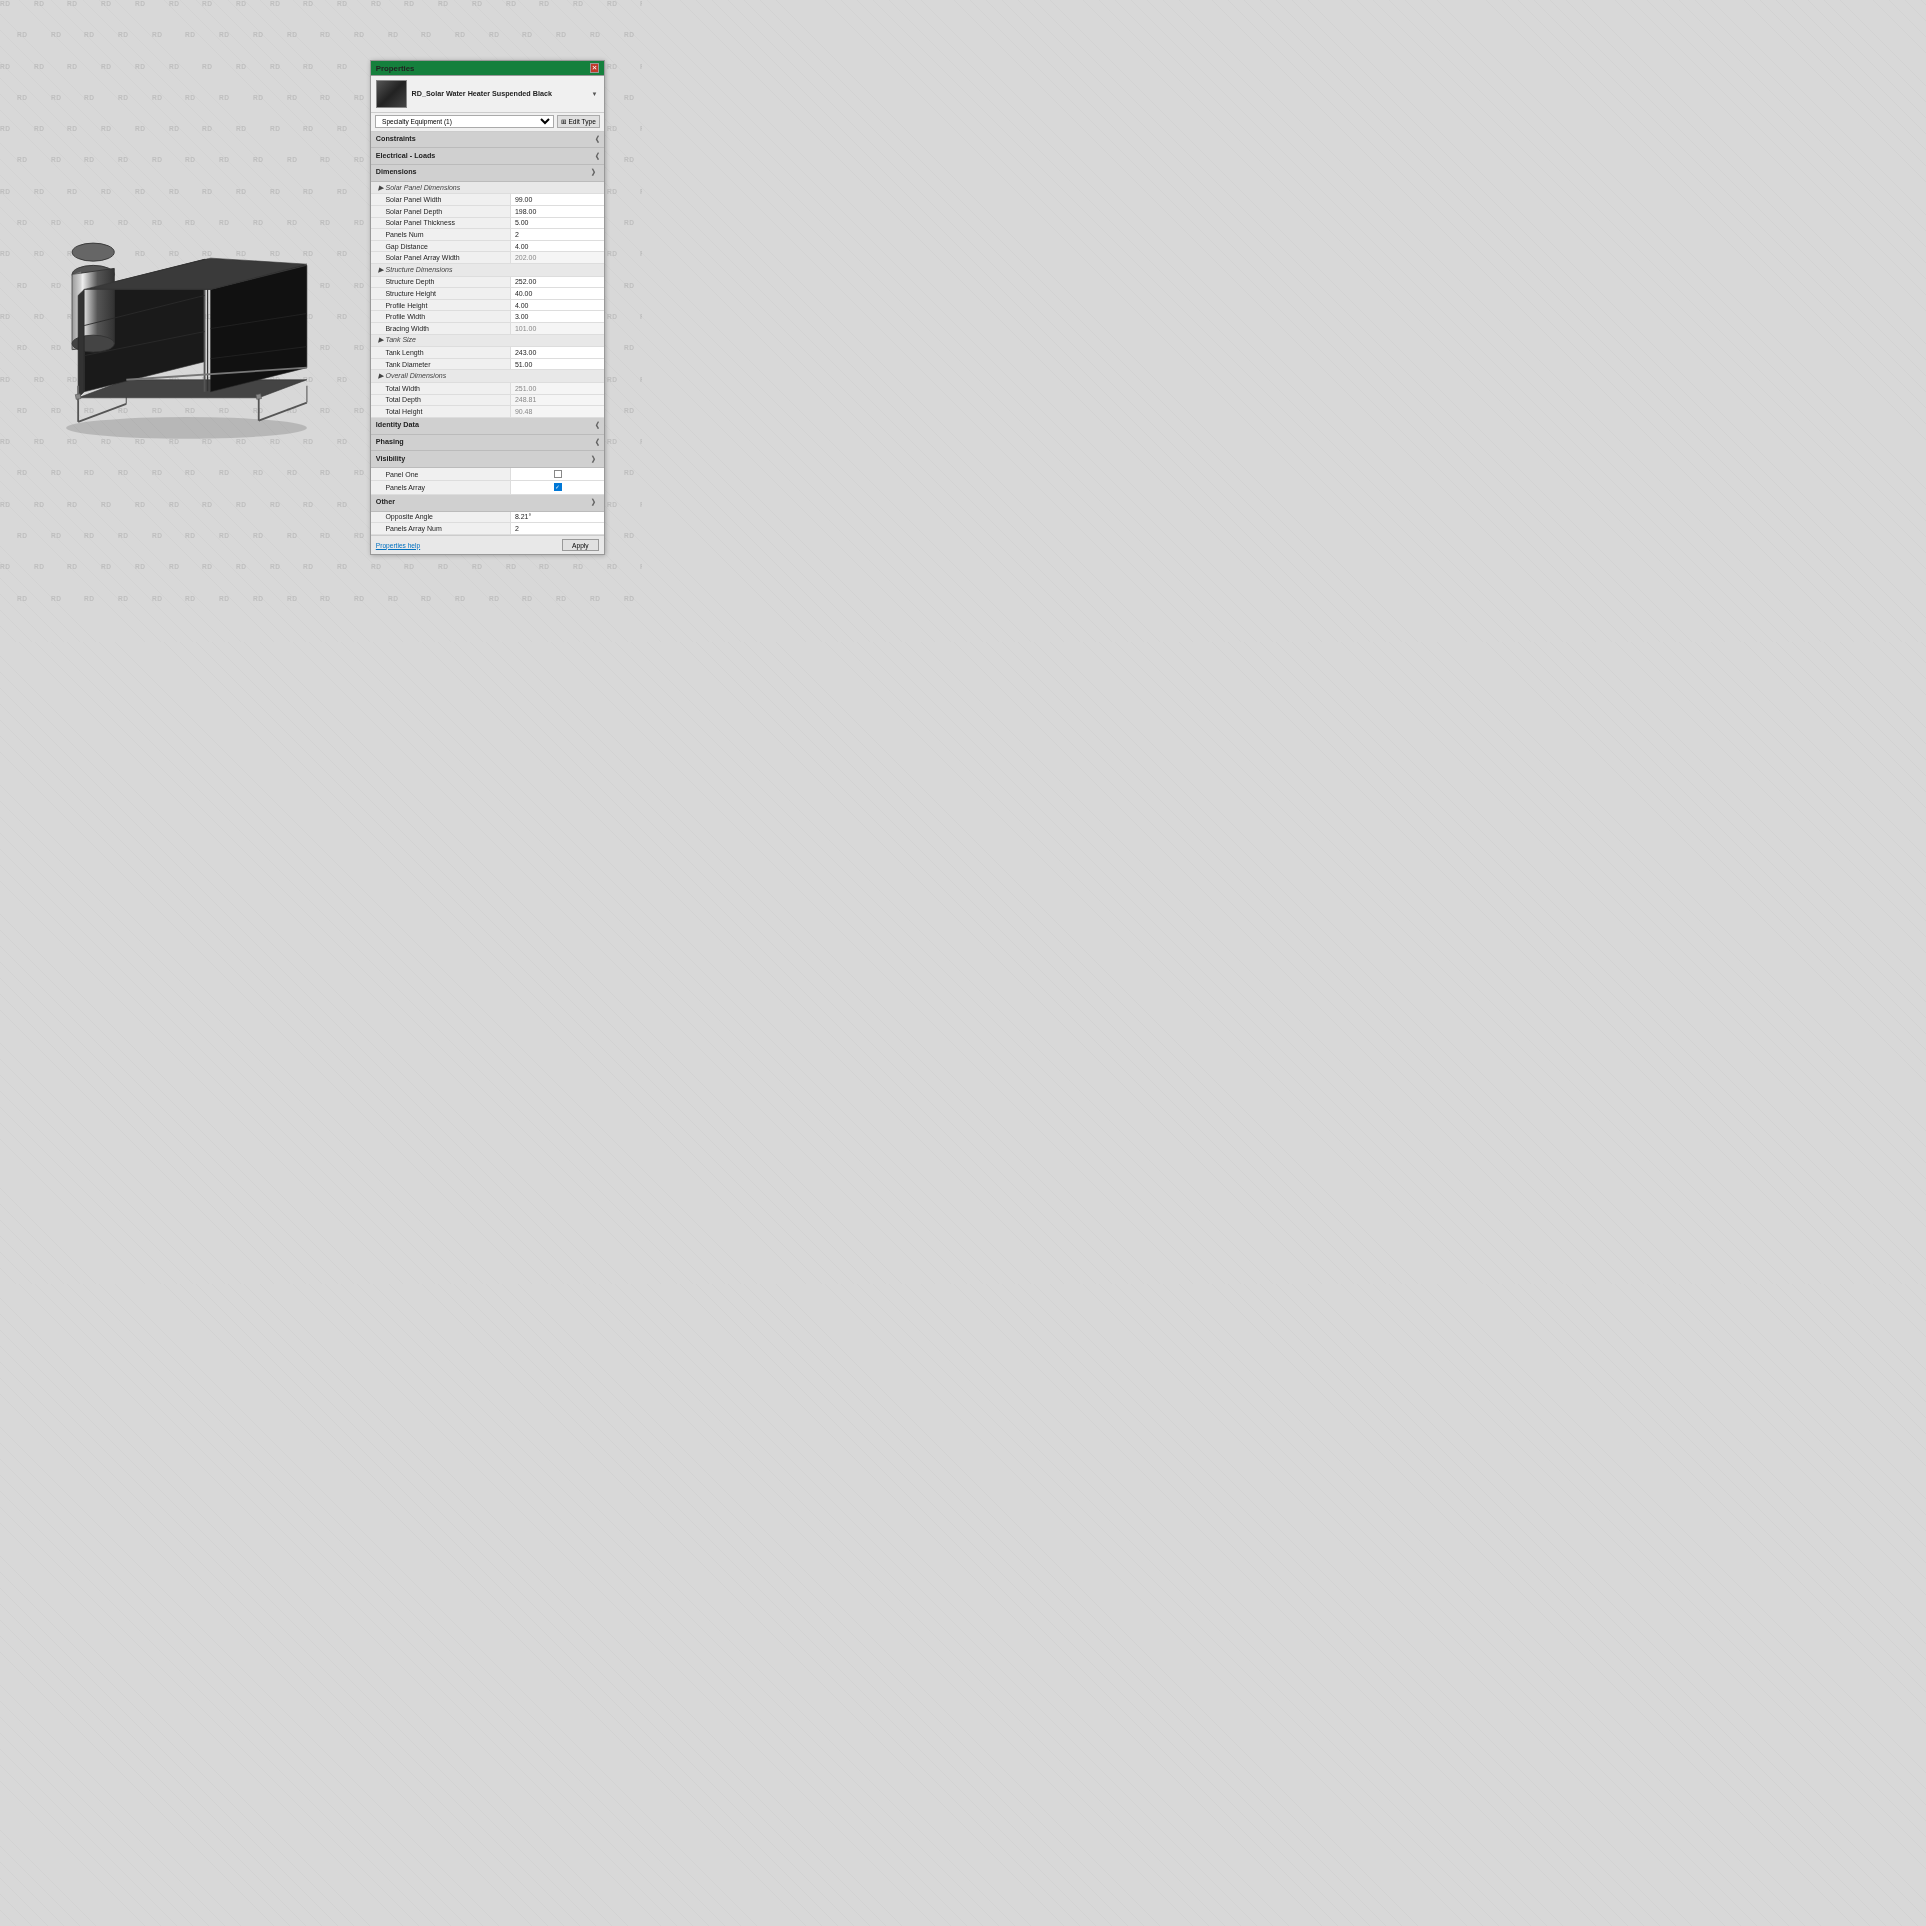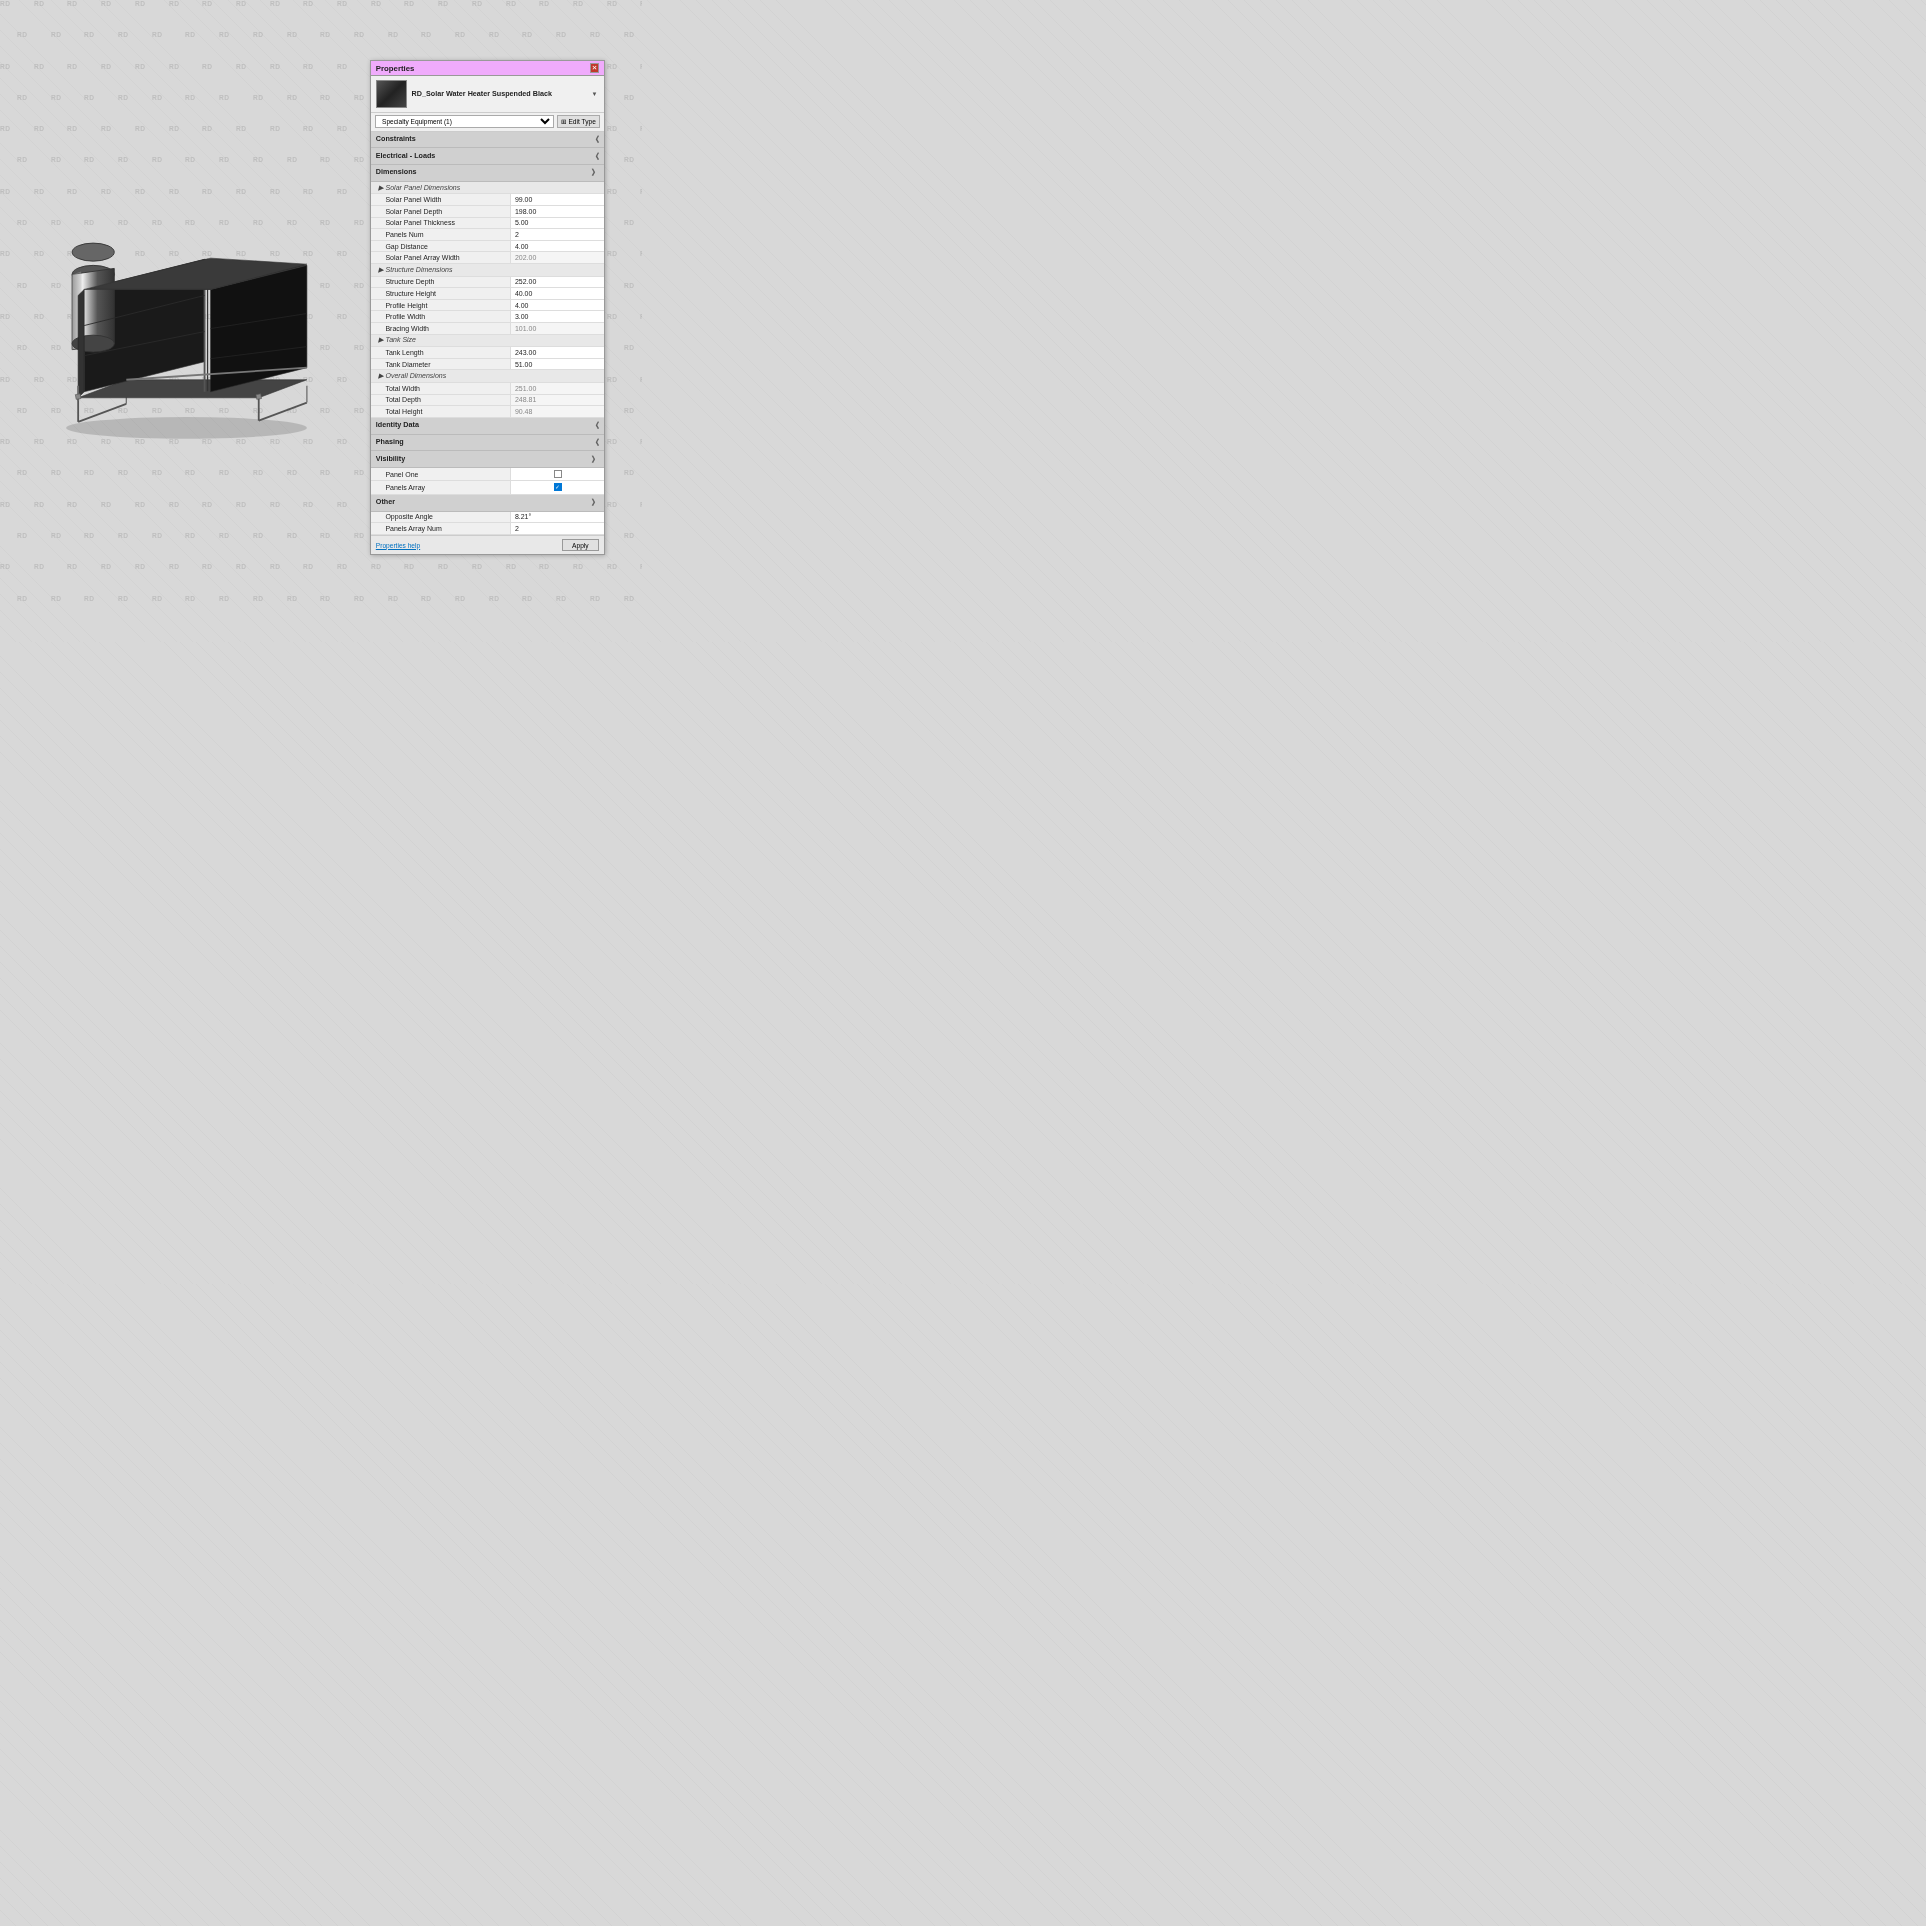--- a/index.html
+++ b/index.html
@@ -42,21 +42,21 @@
       top: 60px;
       right: 37px;
       width: 235px;
       background: #f0f0f0;
       border: 0.6px solid #999;
       box-shadow: 1.2px 1.2px 4.8px rgba(0,0,0,0.3);
       z-index: 10;
     }
 
     .panel-titlebar {
-      background: #f0abfc;
+      background: #15803d;
       border-bottom: 0.6px solid #999;
       padding: 2.4px 4.8px;
       display: flex;
       align-items: center;
       justify-content: space-between;
     }
 
     .panel-title {
       font-size: 7.8px;
       font-weight: bold;

